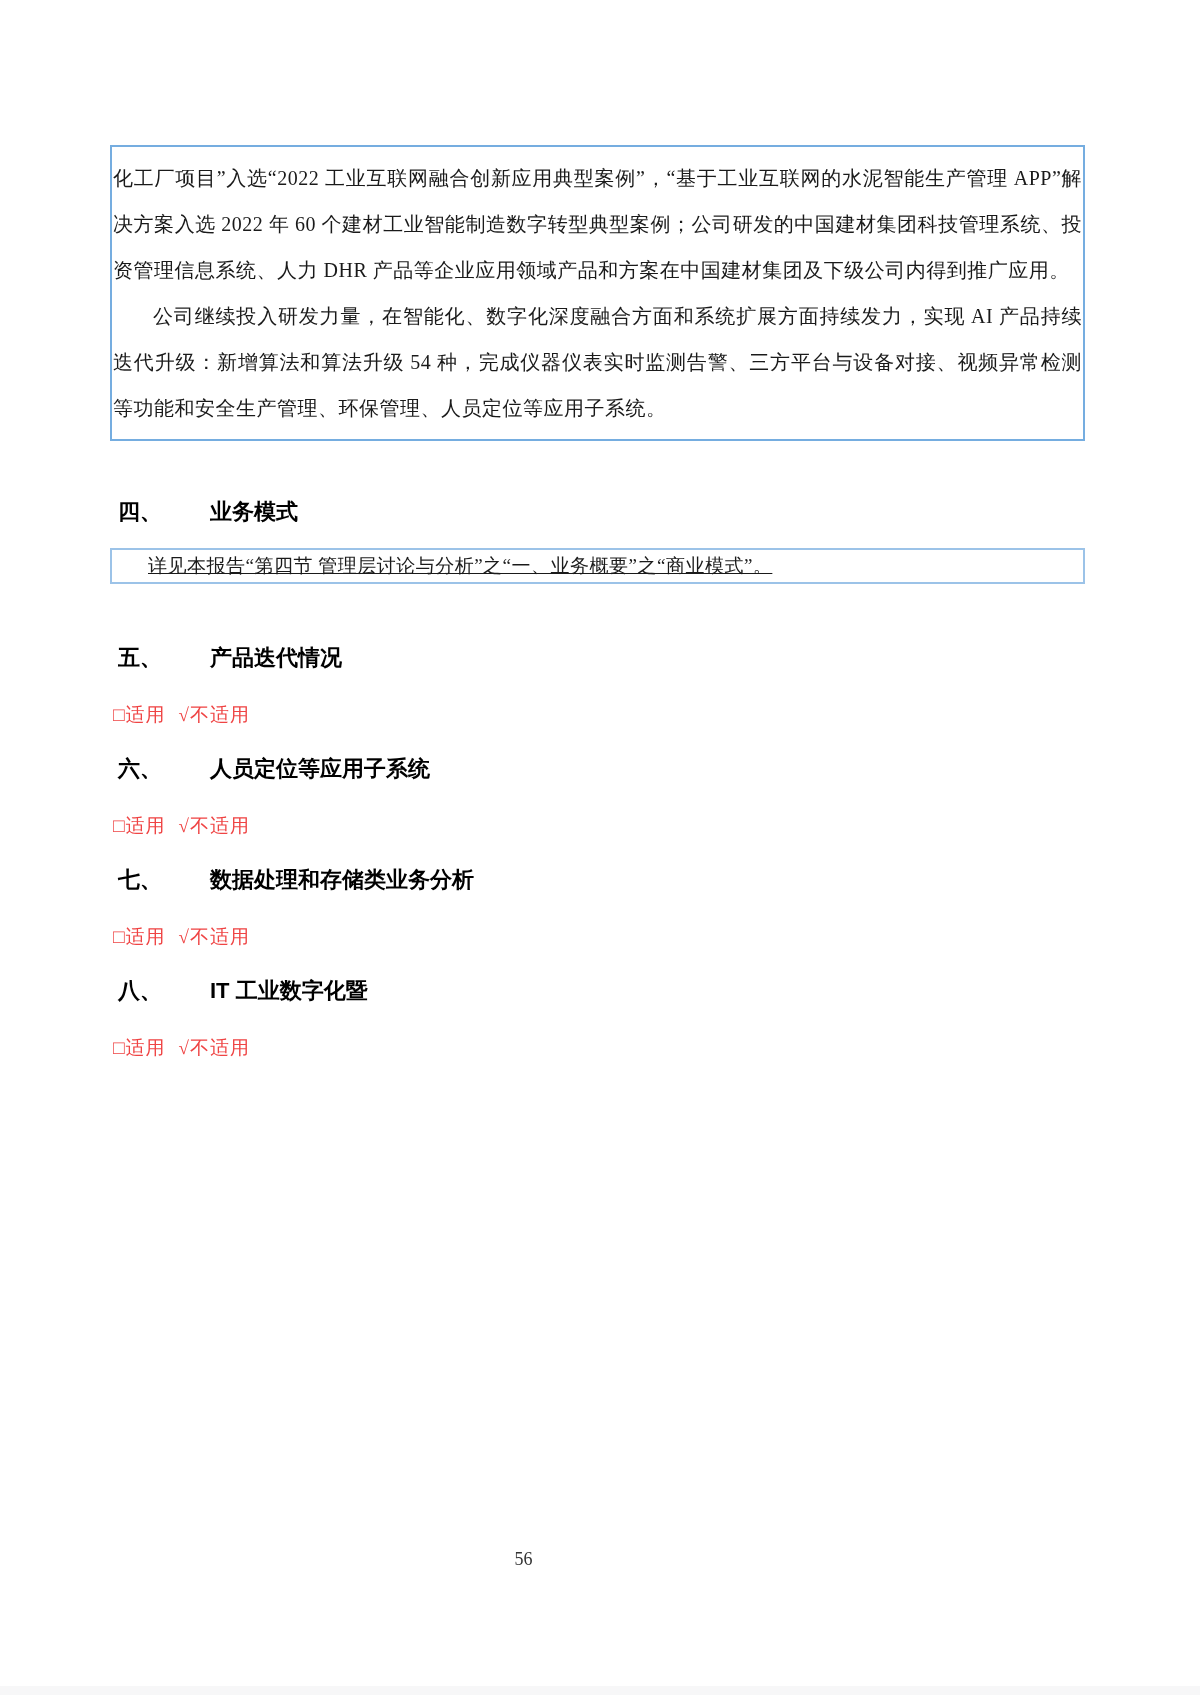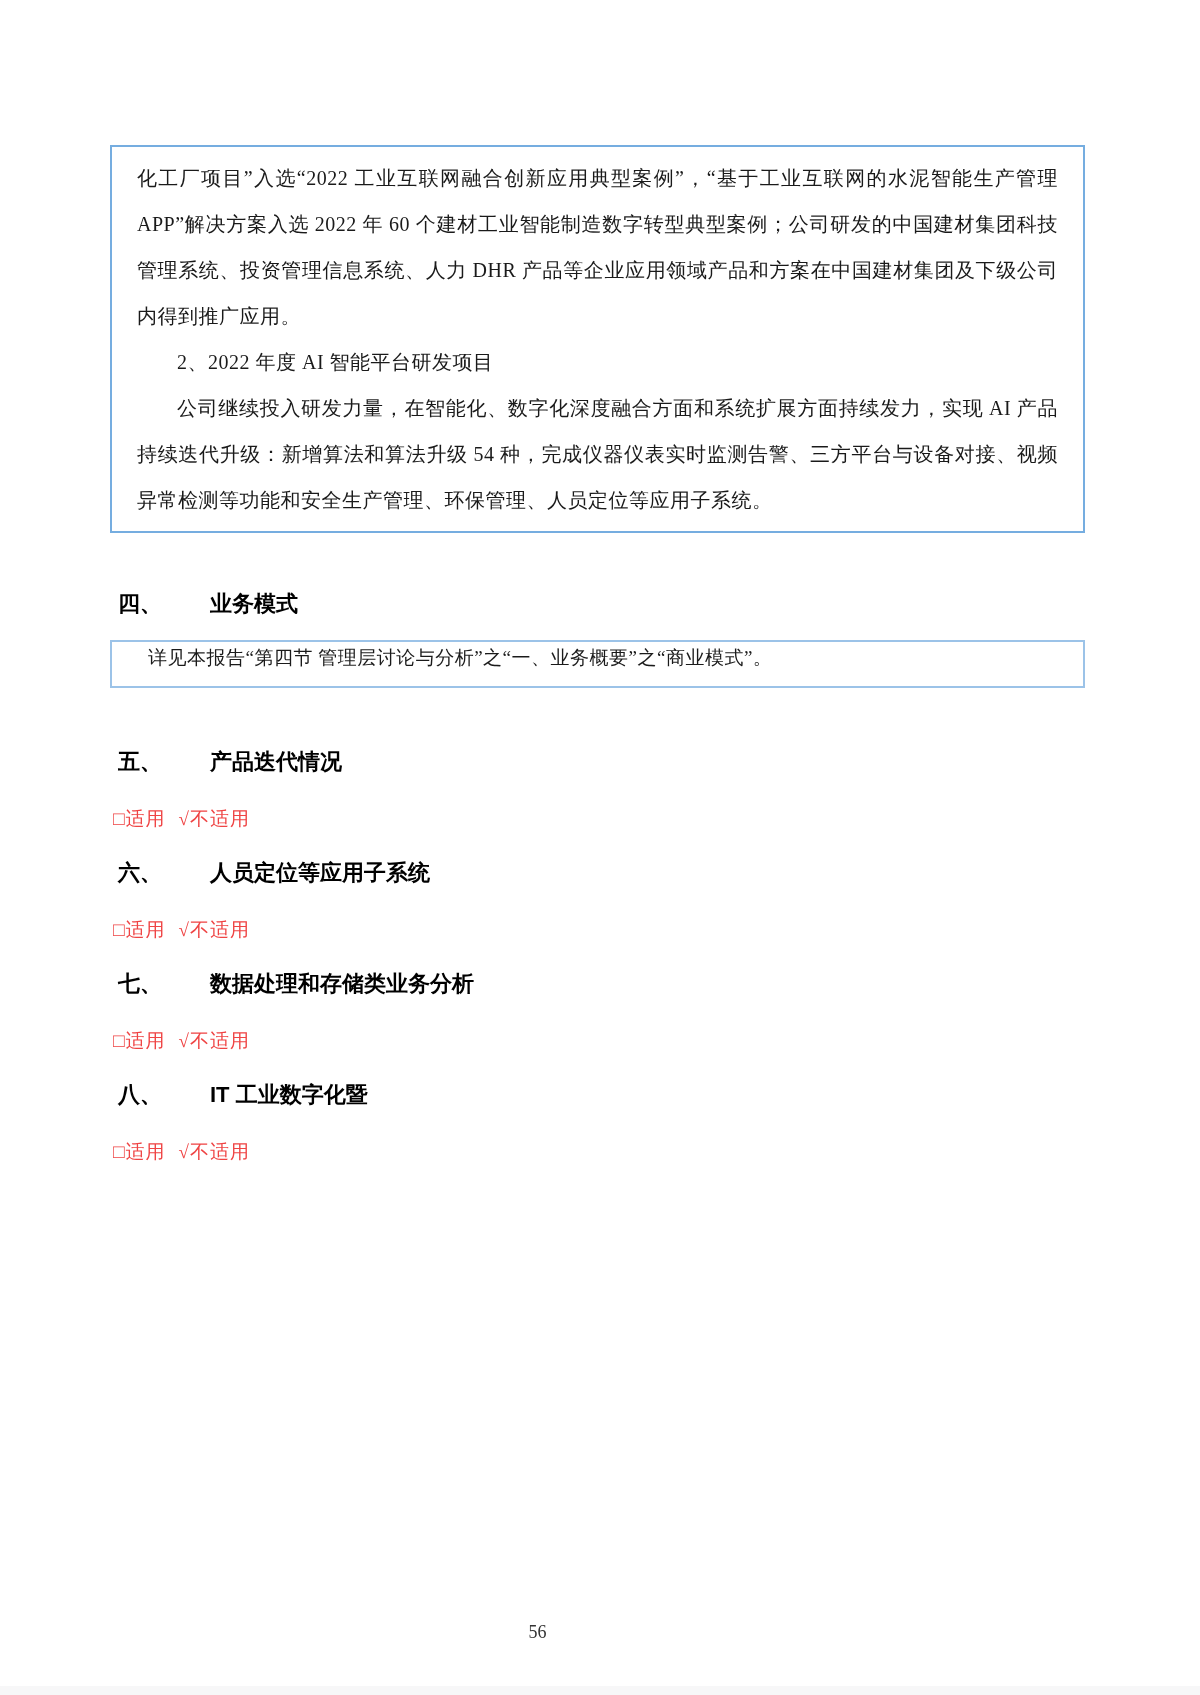--- a/index.html
+++ b/index.html
@@ -16,21 +16,21 @@
   .content {
     position: absolute;
     left: 110px;
     top: 0;
     width: 975px;
   }
   
   .intro-box {
     margin-top: 145px;
     border: 2px solid #75ade0;
-    padding: 8px 25px;
+    padding: 8px 1px;
     width: 975px;
   }
   .intro-box p {
     font-size: 20px;
     line-height: 46px;
     text-align: justify;
     text-justify: inter-ideograph;
     letter-spacing: 0.5px;
   }
   .indent { text-indent: 2em; }
@@ -48,66 +48,65 @@
     display: inline-block;
     width: 92px;
     flex: 0 0 92px;
   }
   .heading-four { margin-top: 56px; }
   
   .note-box {
     margin-top: 21px;
     border: 2px solid #9cc3e8;
     width: 975px;
-    height: 48px;
+    height: 36px;
     line-height: 32px;
     font-size: 19px;
     text-indent: 36px;
     letter-spacing: 0.5px;
+    text-decoration: underline;
   }
   .heading-first-of-list { margin-top: 59px; }
   .heading-rest { margin-top: 26px; }
   .applicability {
     margin-top: 28px;
     font-size: 19px;
     padding-left: 3px;
     line-height: 27px;
     letter-spacing: 1px;
     color: #ef4444;
   }
   .applicability .gap { display: inline-block; width: 13px; }
   .checkbox-glyph { font-size: 19px; }
   .check-glyph { font-size: 19px; }
   .page-number {
     position: absolute;
-    top: 1622px;
+    top: 1549px;
     left: 0;
     width: 1047px;
     text-align: center;
     font-size: 18px;
     color: #333;
-    margin-left: 14px;
   }
   .footer-strip {
     position: absolute;
     left: 0;
     bottom: 0;
     width: 1200px;
     height: 9px;
     background: #f7f7f8;
   }
 </style>
 </head>
 <body>
 
 <div class="content">
 
   <div class="intro-box">
     <p>化工厂项目”入选“2022 工业互联网融合创新应用典型案例”，“基于工业互联网的水泥智能生产管理 APP”解决方案入选 2022 年 60 个建材工业智能制造数字转型典型案例；公司研发的中国建材集团科技管理系统、投资管理信息系统、人力 DHR 产品等企业应用领域产品和方案在中国建材集团及下级公司内得到推广应用。</p>
-    <p class="indent">2、2022 年度 AI 智能平台研发项目</p>
     <p class="indent">公司继续投入研发力量，在智能化、数字化深度融合方面和系统扩展方面持续发力，实现 AI 产品持续迭代升级：新增算法和算法升级 54 种，完成仪器仪表实时监测告警、三方平台与设备对接、视频异常检测等功能和安全生产管理、环保管理、人员定位等应用子系统。</p>
   </div>
 
   <div class="heading heading-four">
     <span class="num">四、</span>
     <span>业务模式</span>
   </div>
 
   <div class="note-box">
     <span>详见本报告“第四节 管理层讨论与分析”之“一、业务概要”之“商业模式”。</span>

